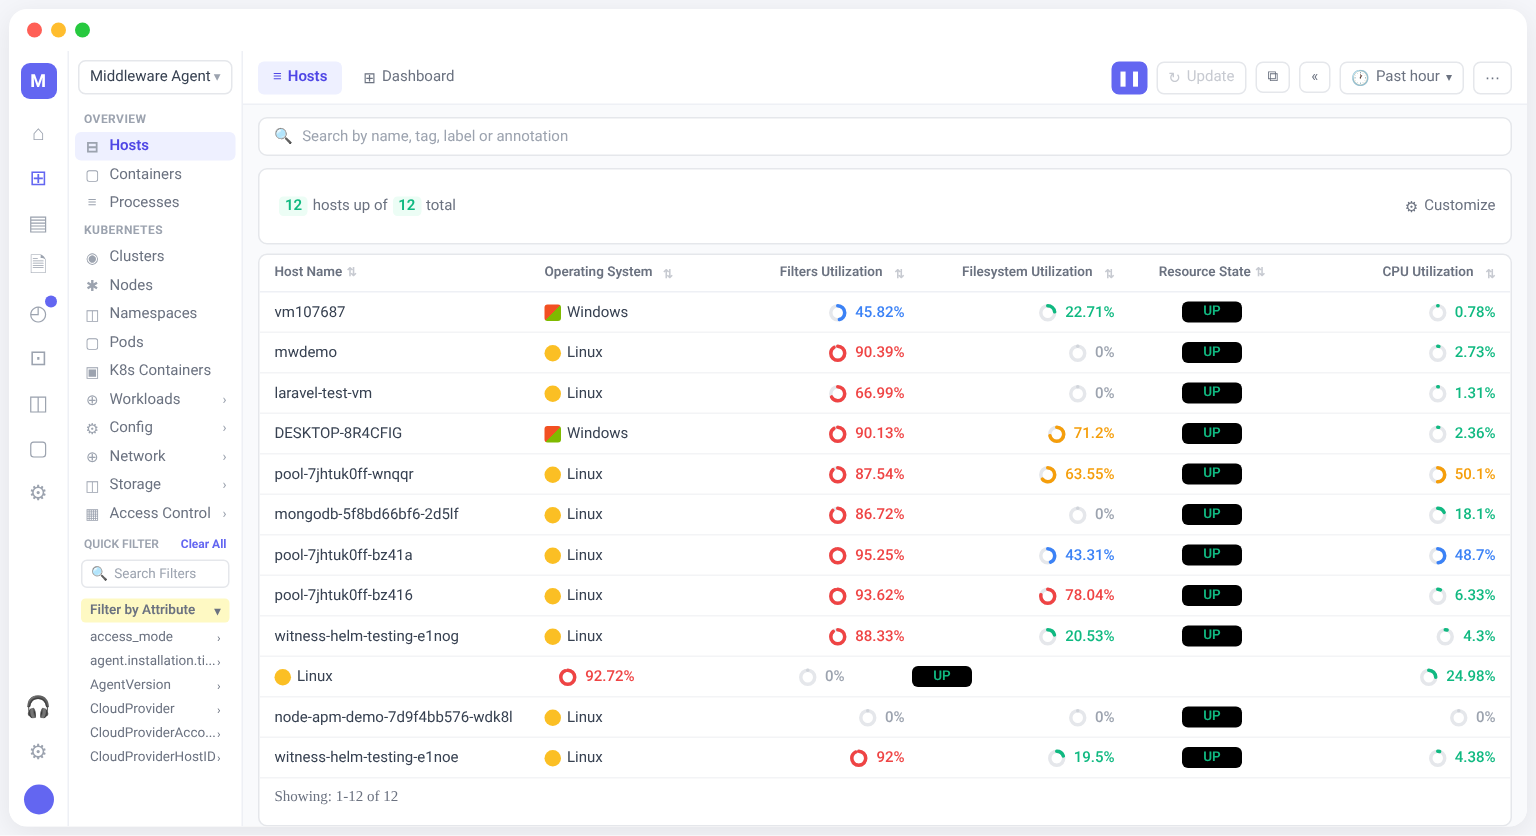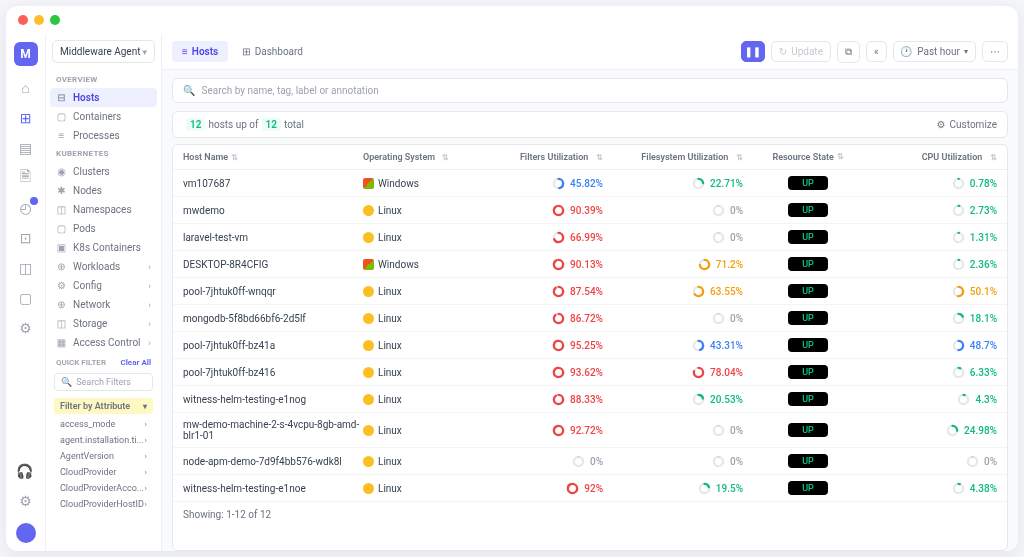--- a/index.html
+++ b/index.html
@@ -33,36 +33,36 @@
 .tabs { display:flex; gap:4px; }
 .tab { padding:5px 10px; font-size:10px; color:#6b7280; display:flex; align-items:center; gap:4px; cursor:pointer; border-radius:4px; }
 .tab.active { background:#eef0ff; color:#4f46e5; font-weight:600; }
 .topbar-spacer { flex:1; }
 .topbar-btn { padding:4px 7px; border:1px solid #e5e7eb; border-radius:5px; font-size:10px; color:#6b7280; display:flex; align-items:center; gap:4px; cursor:pointer; background:#fff; }
 .topbar-btn.pause { background:#6366f1; color:#fff; border-color:#6366f1; width:24px; justify-content:center; }
 .topbar-btn.disabled { color:#c7cad1; }
 .topbar-group { display:flex; gap:6px; align-items:center; }
 .search-row { padding:8px 10px; }
 .search-box { background:#fff; border:1px solid #e5e7eb; border-radius:6px; padding:6px 10px; display:flex; align-items:center; gap:6px; font-size:10px; color:#9ca3af; }
-.summary-row { margin:0 10px 6px; background:#fff; border:1px solid #e5e7eb; border-radius:6px; padding:6px 10px; display:flex; align-items:center; font-size:10px; color:#6b7280; }
+.summary-row { margin:0 10px 6px; background:#fff; border:1px solid #e5e7eb; border-radius:6px; padding:18px 10px; display:flex; align-items:center; font-size:10px; color:#6b7280; }
 .summary-row .num { background:#ecfdf5; color:#10b981; padding:1px 4px; border-radius:3px; font-weight:600; margin:0 3px; }
 .summary-row .customize { margin-left:auto; display:flex; align-items:center; gap:4px; cursor:pointer; }
 .table-wrap { margin:0 10px; background:#fff; border:1px solid #e5e7eb; border-radius:6px; flex:1; overflow-y:auto; display:flex; flex-direction:column; }
 .thead { display:flex; padding:7px 10px; border-bottom:1px solid #eef0f5; font-size:9px; color:#6b7280; font-weight:600; }
 .trow { display:flex; padding:6px 10px; border-bottom:1px solid #f3f4f6; font-size:10px; color:#374151; align-items:center; }
 .col-host{flex:0 0 180px;} .col-os{flex:0 0 100px;display:flex;align-items:center;gap:4px;} .col-mem{flex:0 0 140px;text-align:right;display:flex;justify-content:flex-end;align-items:center;gap:5px;} .col-fs{flex:0 0 140px;text-align:right;display:flex;justify-content:flex-end;align-items:center;gap:5px;} .col-rs{flex:0 0 130px;display:flex;justify-content:center;} .col-cpu{flex:1;text-align:right;display:flex;justify-content:flex-end;align-items:center;gap:5px;}
 .thead .col-mem,.thead .col-fs,.thead .col-cpu{justify-content:flex-end;} .thead .col-rs{justify-content:center;}
 .sort-icon { color:#c7cad1; font-size:8px; margin-left:3px; }
 .os-icon { width:11px; height:11px; border-radius:2px; display:inline-block; }
 .os-icon.win { background:linear-gradient(135deg,#f25022 0 50%,#7fba00 50% 100%); }
 .os-icon.linux { background:#fbbf24; border-radius:50%; }
 .ring { width:13px; height:13px; display:inline-block; }
 .val-red{color:#ef4444;font-weight:500;} .val-blue{color:#3b82f6;font-weight:500;} .val-green{color:#10b981;font-weight:500;} .val-orange{color:#f59e0b;font-weight:500;} .val-gray{color:#9ca3af;font-weight:500;}
 .rs-badge { background:#000000; color:#10b981; padding:2px 14px; border-radius:4px; font-size:9px; font-weight:600; }
-.footer-row { padding:7px 10px; font-size:10px; color:#6b7280; }
+.footer-row { padding:7px 10px; font-size:10px; color:#6b7280;font-family:Liberation Serif, serif; }
 </style>
 </head>
 <body>
 
 <div class="window">
   <div class="titlebar">
     <div class="dot red"></div>
     <div class="dot yellow"></div>
     <div class="dot green"></div>
   </div>
@@ -547,21 +547,20 @@
               </div>
     <div class="col-cpu">
                 <svg class="ring" viewBox="0 0 14 14">
                   <circle cx="7" cy="7" r="5" fill="none" stroke="#e5e7eb" stroke-width="2.5"></circle>
                   <circle cx="7" cy="7" r="5" fill="none" stroke="#10b981" stroke-width="2.5" stroke-dasharray="1.350884841043611 31.41592653589793" transform="rotate(-90 7 7)" stroke-linecap="round"></circle>
                 </svg>
                 <span class="val-green">4.3%</span>
               </div>
   </div>
             <div class="trow">
-    <div class="col-host">mw-demo-machine-2-s-4vcpu-8gb-amd-blr1-01</div>
     <div class="col-os">
                 <span class="os-icon linux"></span>
                 <span>Linux</span>
               </div>
     <div class="col-mem">
                 <svg class="ring" viewBox="0 0 14 14">
                   <circle cx="7" cy="7" r="5" fill="none" stroke="#e5e7eb" stroke-width="2.5"></circle>
                   <circle cx="7" cy="7" r="5" fill="none" stroke="#ef4444" stroke-width="2.5" stroke-dasharray="29.128847084084562 31.41592653589793" transform="rotate(-90 7 7)" stroke-linecap="round"></circle>
                 </svg>
                 <span class="val-red">92.72%</span>

